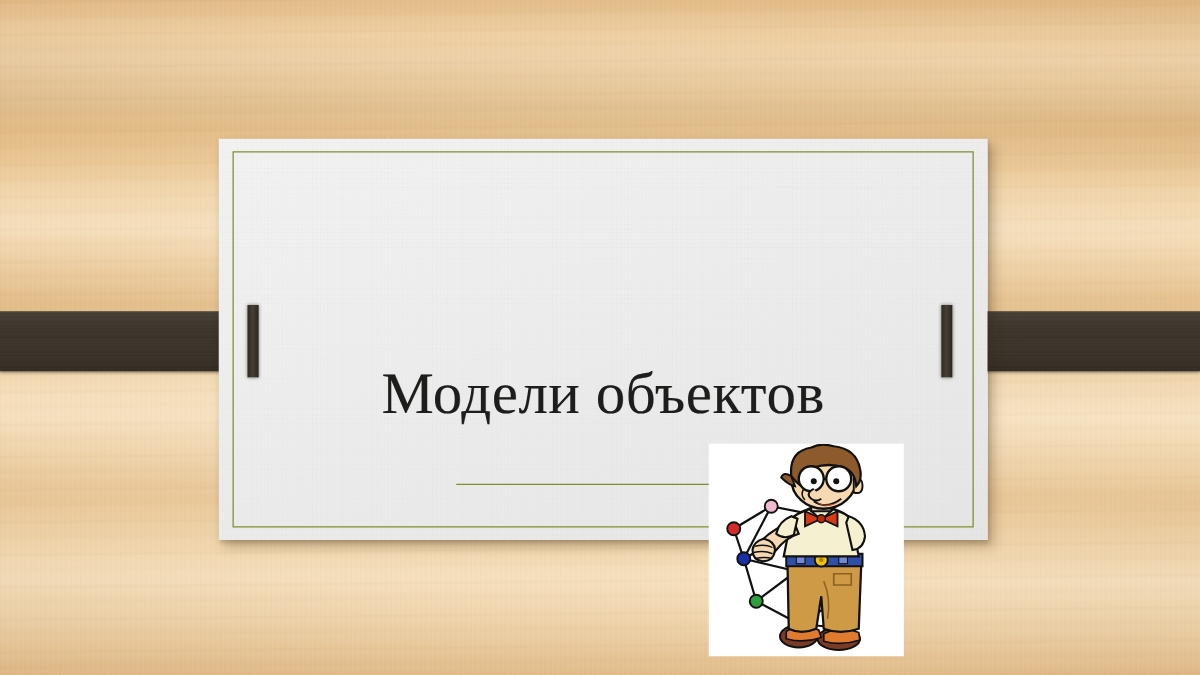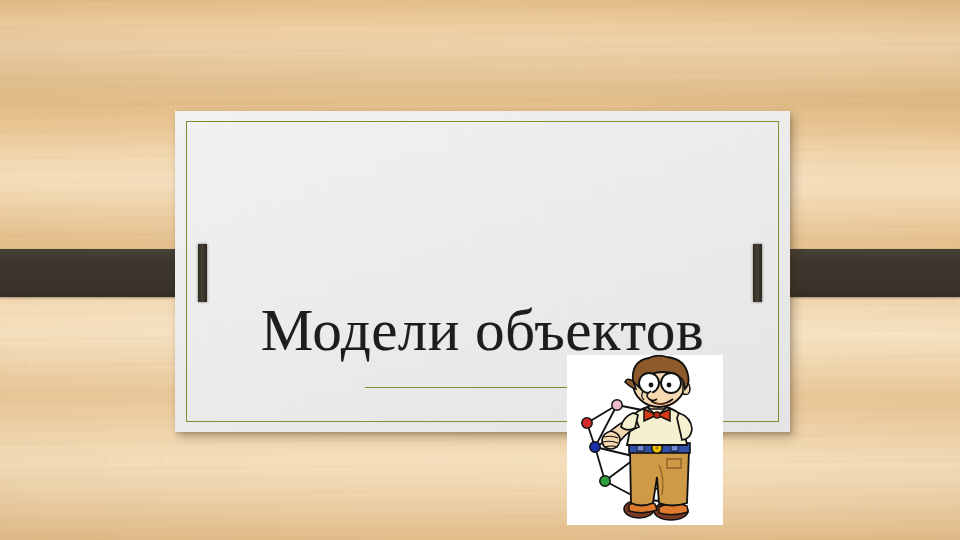--- a/index.html
+++ b/index.html
@@ -176,21 +176,21 @@
     pointer-events: none;
   }
 
   
   .title {
     position: absolute;
     left: 0;
     right: 0;
     top: 150px;
     text-align: center;
-    font-size: 59px;
+    font-size: 47px;
     line-height: 1.0;
     letter-spacing: 0.5px;
     color: #1d1d1b;
     font-weight: 400;
     font-family: "Liberation Serif", "DejaVu Serif", serif;
     white-space: nowrap;
     text-shadow: 0.4px 0.4px 0 rgba(0,0,0,0.25);
   }
 
   

